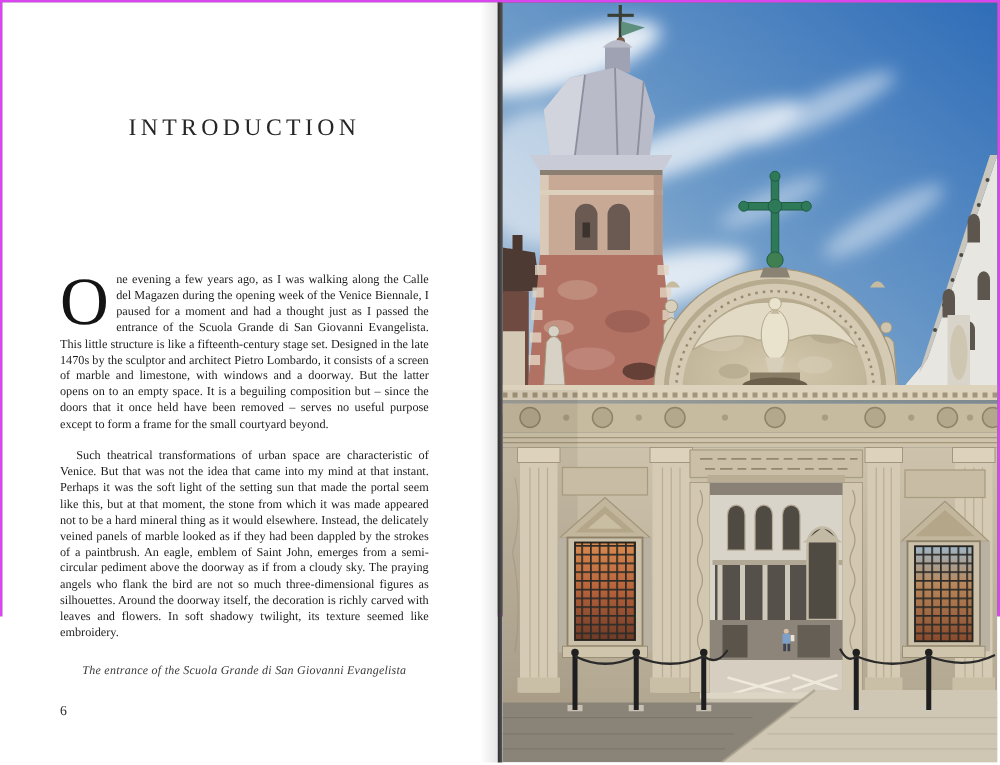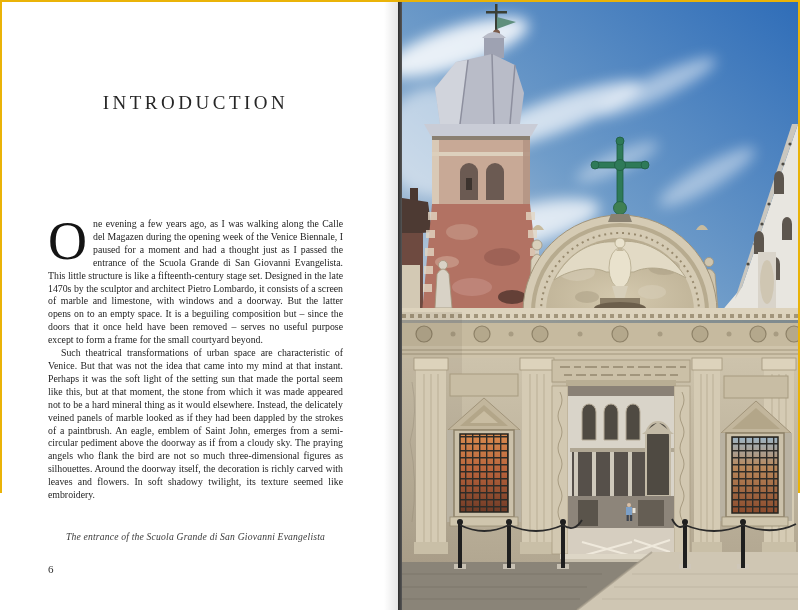--- a/index.html
+++ b/index.html
@@ -1,30 +1,30 @@
 <!DOCTYPE html>
 <html><head>
 <meta charset="utf-8">
 <style>
   html,body{margin:0;padding:0;background:#ffffff;}
   body{width:800px;height:612px;overflow:hidden;font-family:"Liberation Serif",serif;}
-  .spread{box-sizing:border-box;width:800px;height:493px;border:2px solid #eab308;display:flex;background:#737373;}
+  .spread{box-sizing:border-box;width:800px;height:493px;border:2px solid #d946ef;display:flex;background:#737373;}
   .page-left{position:relative;width:396px;height:608px;background:#ffffff;flex:0 0 auto;}
   .page-left::after{content:"";position:absolute;top:0;right:0;width:14px;height:100%;
     background:linear-gradient(to right, rgba(0,0,0,0), rgba(0,0,0,0.10));pointer-events:none;}
   .gutter{width:4px;height:608px;background:linear-gradient(to right,#2c2c2c,#565656);flex:0 0 auto;}
   .page-right{position:relative;width:396px;height:608px;overflow:hidden;flex:0 0 auto;}
   .page-right svg{display:block;width:396px;height:608px;}
 
   .chapter-heading{position:absolute;left:46px;width:295px;top:90px;margin:0;
     font-size:19px;font-weight:400;letter-spacing:3.5px;text-align:center;color:#262626;}
   .body-text{position:absolute;left:46px;top:216px;width:295px;
     font-size:9.8px;line-height:12.9px;text-align:justify;color:#1c1c1c;}
   .body-text p{margin:0;}
-  .body-text p.indent{text-indent:13px;}
+  .body-text p.indent{text-indent:13px;margin-top:12px;}
   .dropcap{float:left;font-size:54px;line-height:41px;padding:3px 6px 0 0;color:#141414;}
   .caption{position:absolute;left:46px;top:529px;width:295px;text-align:center;
     font-style:italic;font-size:9.6px;color:#3a3a3a;letter-spacing:0.2px;}
   .pagenum{position:absolute;left:46px;top:561px;font-size:11px;color:#2e2e2e;}
 </style>
 </head>
 <body>
 
 <div class="spread">
 

